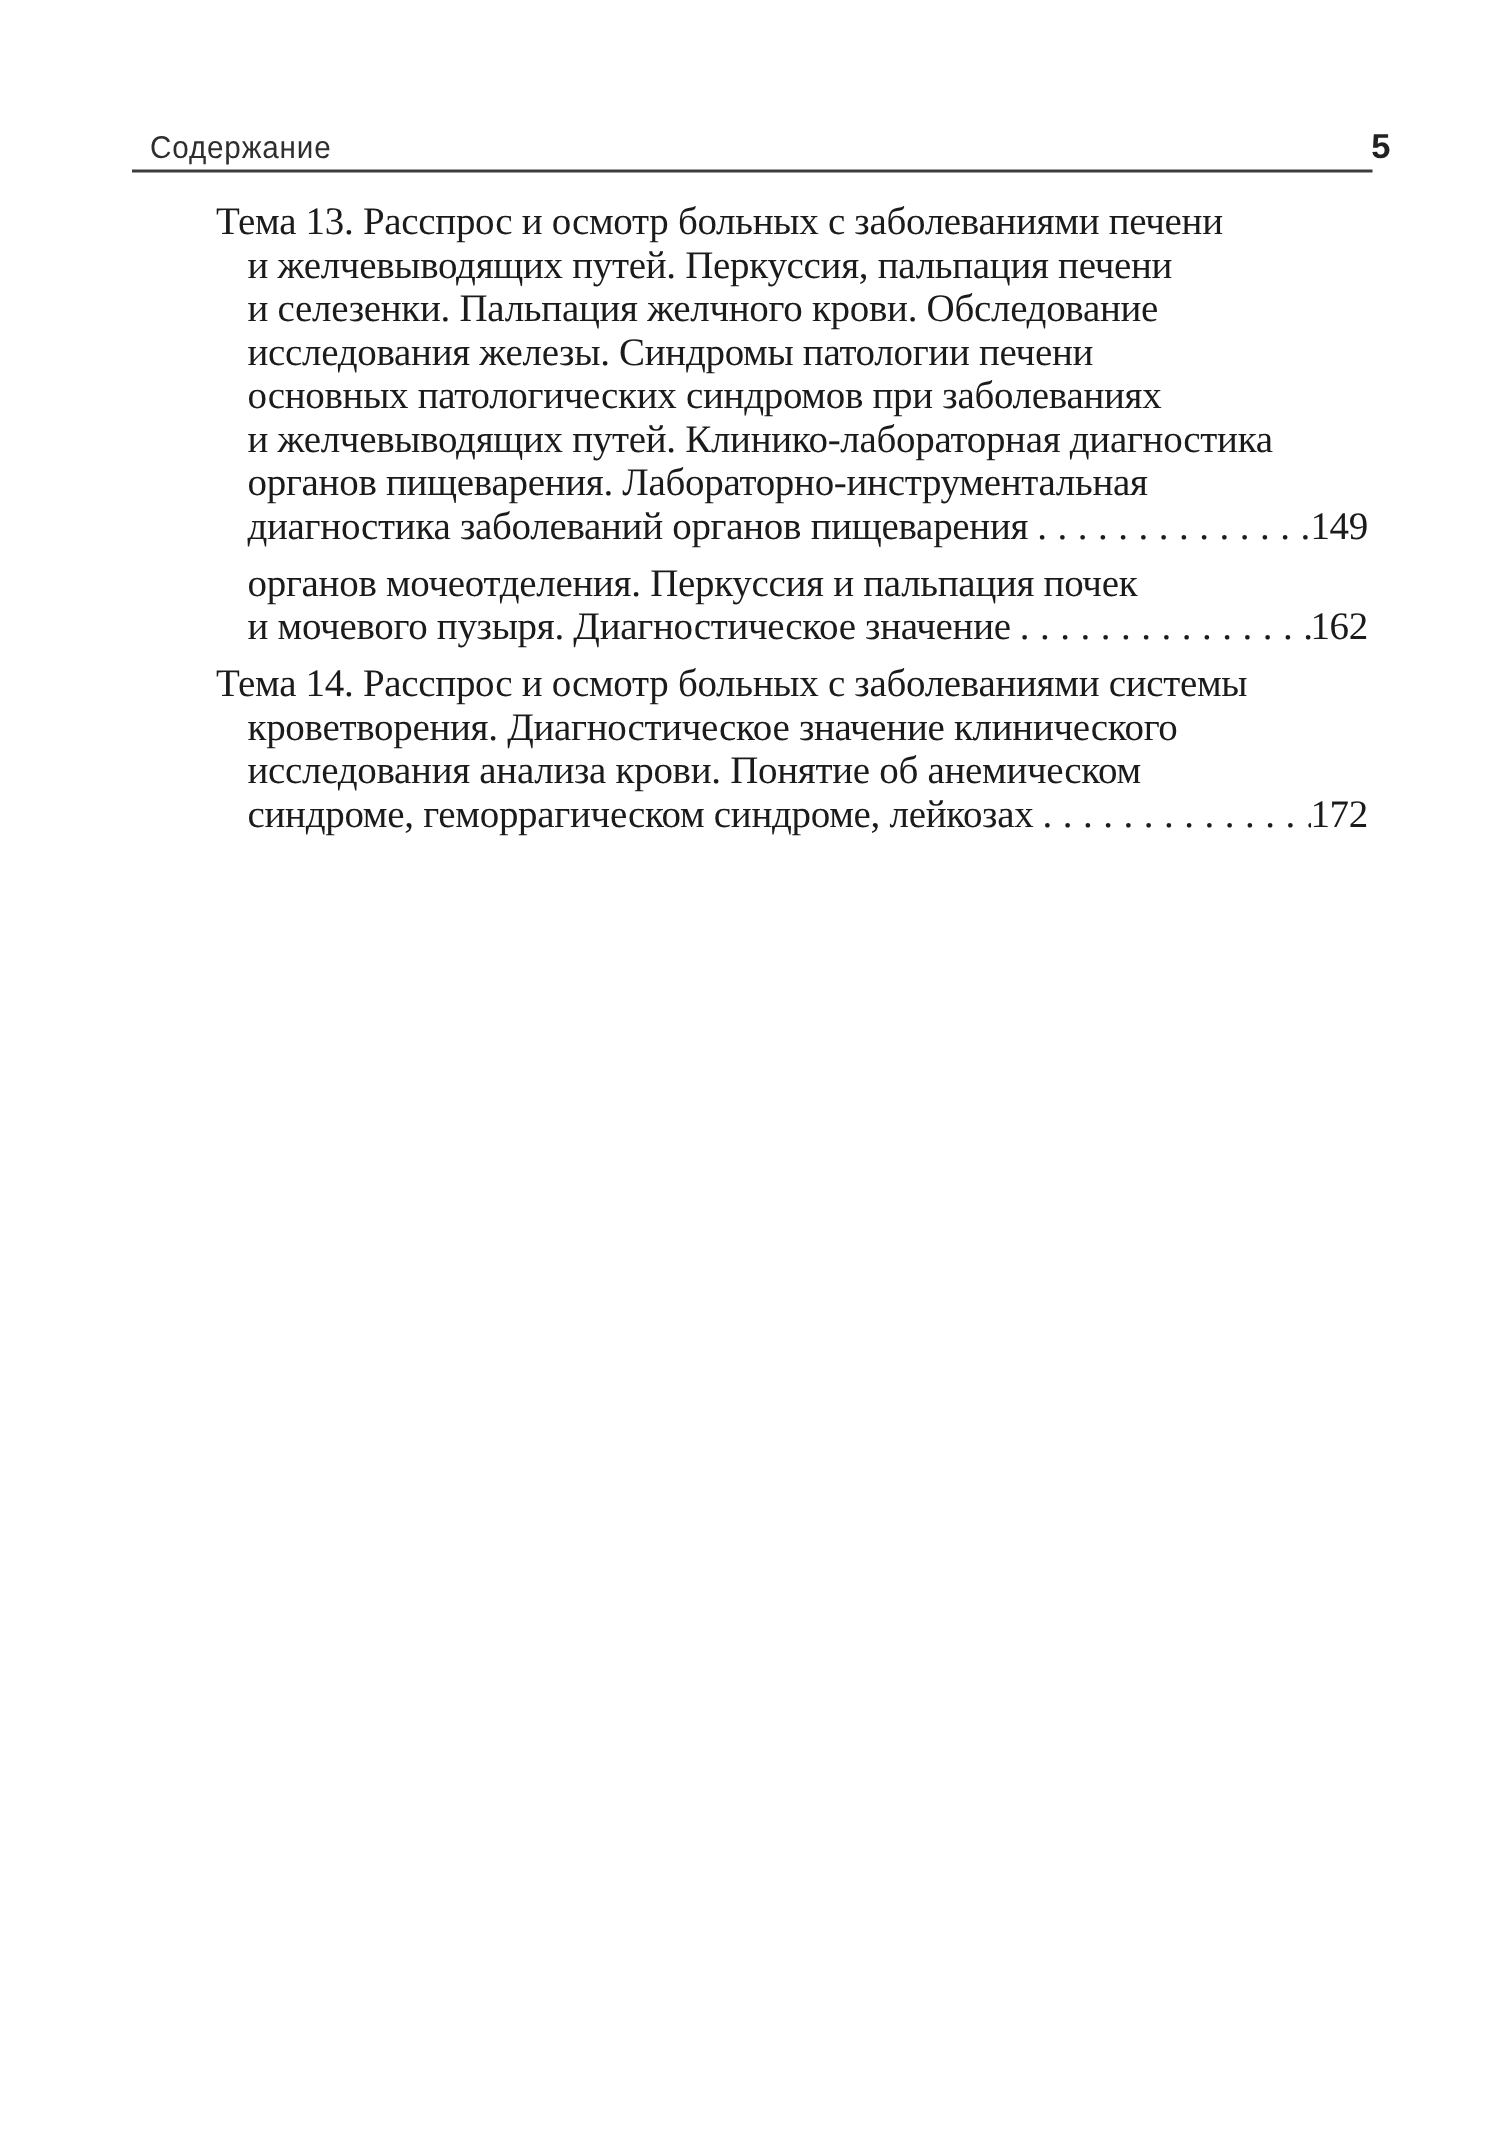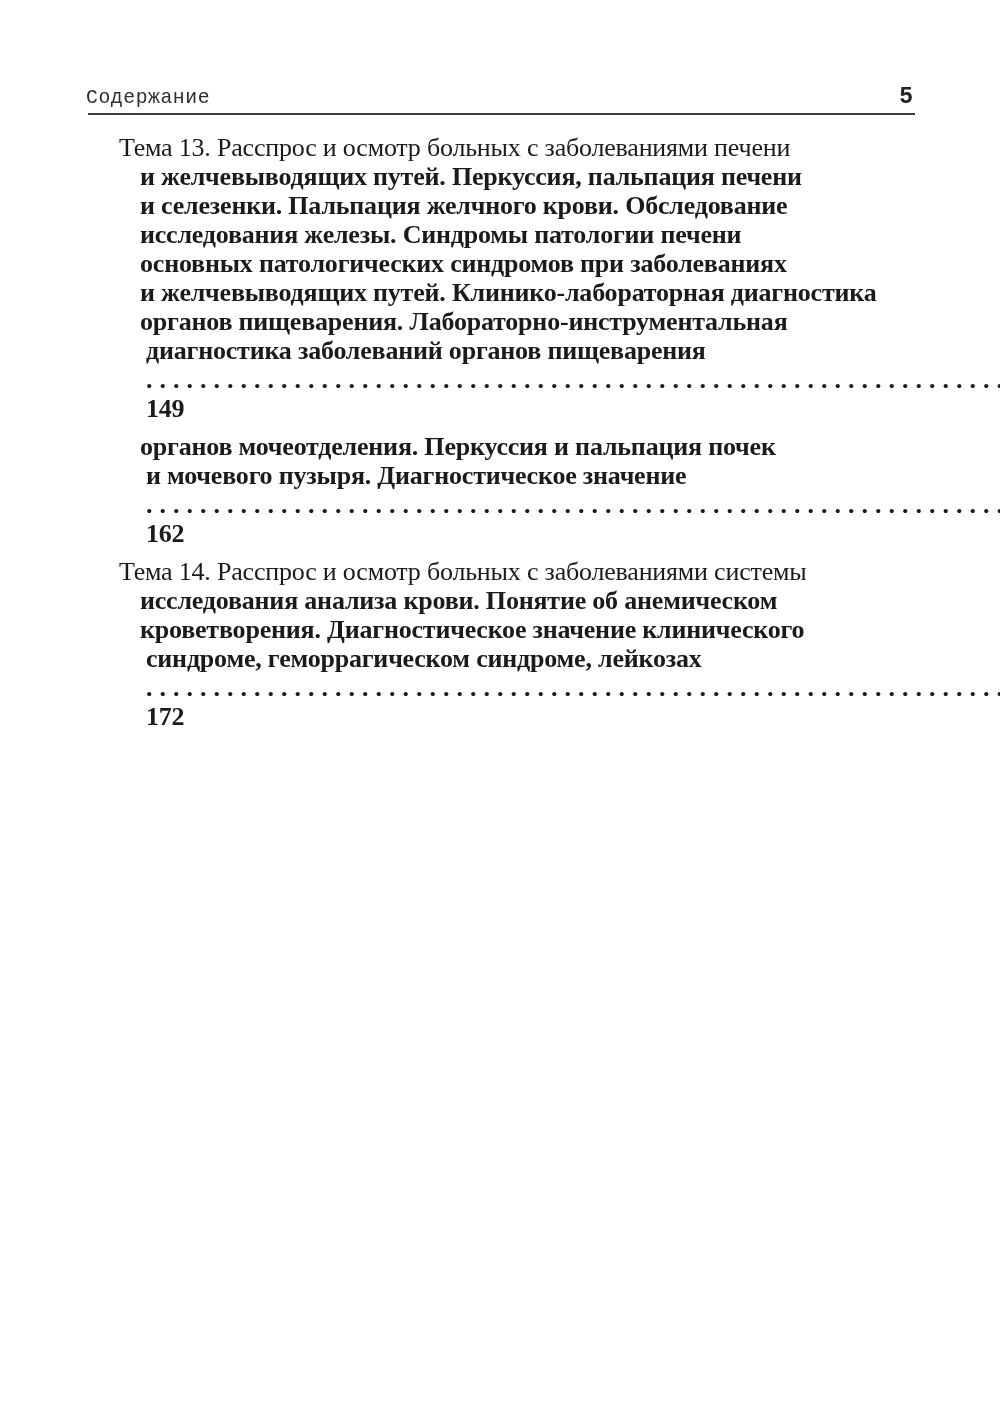--- a/index.html
+++ b/index.html
@@ -13,26 +13,26 @@
     background: #ffffff;
     overflow: hidden;
     font-family: "Liberation Serif", serif;
     color: #1b1b1b;
   }
 
   
   .page-header {
     position: absolute;
     top: 84px;
-    left: 86px;
+    left: 100px;
     width: 827px;
     display: flex;
     justify-content: space-between;
     align-items: baseline;
-    font-family: Liberation Mono, monospace;
+    font-family: Liberation Sans, sans-serif;
   }
   .running-title {
     font-size: 21px;
     font-weight: 400;
     letter-spacing: 0.6px;
     color: #2e2e2e;
     transform: scaleX(0.94);
     transform-origin: left center;
   }
   .folio {
@@ -54,32 +54,31 @@
     position: absolute;
     top: 133px;
     left: 119px;
     width: 793px;
     font-size: 26px;
     line-height: 29px;
     letter-spacing: -0.2px;
   }
   .entry {
     margin-bottom: 9px;
+    margin-left: 25px;
   }
   .line {
     white-space: nowrap;
   }
   .line.cont {
     padding-left: 21px;
-    font-weight: bold;
   }
   .lastline {
     display: flex;
     align-items: baseline;
-    flex-direction: column;
   }
   .lastline .ltext {
     white-space: nowrap;
   }
   .lastline .dots {
     flex: 1 1 auto;
     overflow: hidden;
     white-space: nowrap;
     letter-spacing: 7px;
     margin-left: 6px;
@@ -119,22 +118,22 @@
       <div class="entry">
         <div class="line cont">органов мочеотделения. Перкуссия и пальпация почек</div>
         <div class="line cont lastline">
           <span class="ltext">и мочевого пузыря. Диагностическое значение</span>
           <span class="dots">....................................................................</span>
           <span class="pg">162</span>
         </div>
       </div>
       <div class="entry">
         <div class="line first">Тема 14. Расспрос и осмотр больных с заболеваниями системы</div>
+        <div class="line cont">кроветворения. Диагностическое значение клинического</div>
         <div class="line cont">исследования анализа крови. Понятие об анемическом</div>
-        <div class="line cont">кроветворения. Диагностическое значение клинического</div>
         <div class="line cont lastline">
           <span class="ltext">синдроме, геморрагическом синдроме, лейкозах</span>
           <span class="dots">....................................................................</span>
           <span class="pg">172</span>
         </div>
       </div>
     </div>
 
 </div>
 

